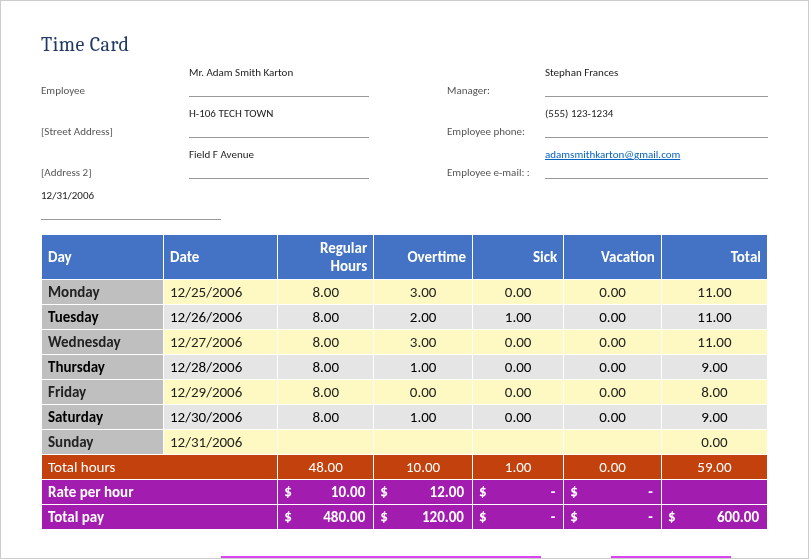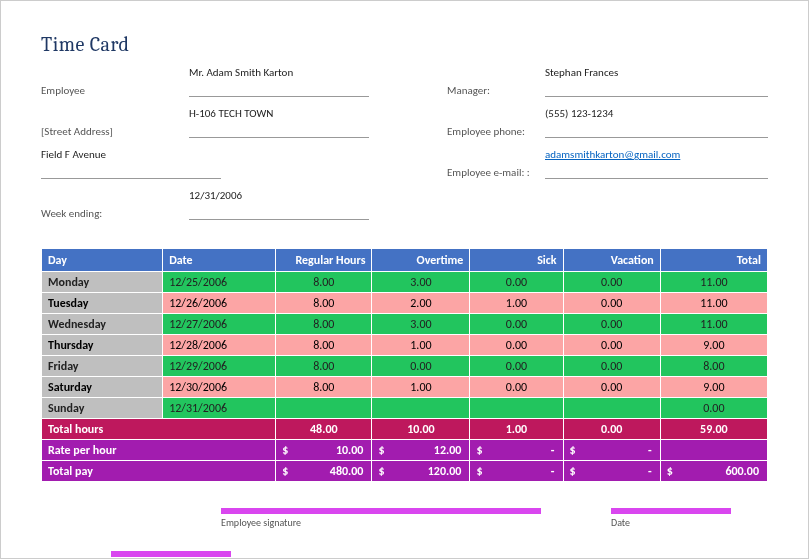--- a/index.html
+++ b/index.html
@@ -46,48 +46,48 @@
   }
   .left-col { width: 390px; }
   .right-col { margin-left: 16px; flex: 1; }
   .info-block { display: flex; }
   .right-col .info-label { width: 98px; }
   .right-col .info-value { flex: 1; min-width: 0; }
 
   table.tc {
     border-collapse: collapse;
     width: 100%;
-    margin-top: 18px;
-    font-size: 12px;
+    margin-top: 4px;
+    font-size: 15px;
   }
   table.tc th {
     background: #4472c4;
     color: #fff;
     text-align: left;
     font-weight: bold;
     padding: 4px 6px;
     border: 1px solid #fff;
   }
   table.tc th.num { text-align: right; }
   table.tc td {
     padding: 3px 6px;
     border-left: 1px solid #fff;
     border-right: 1px solid #fff;
     border-top: none;
     border-bottom: 1px solid #fff;
   }
   table.tc td.num { text-align: center; }
   table.tc td.day { font-weight: bold; background: #bfbfbf; }
   table.tc tr.stripe-a td { color: #222; }
-  table.tc tr.stripe-a td:not(.day) { background: #22c55e; }
-  table.tc tr.stripe-b td:not(.day) { background: #fca5a5; }
+  table.tc tr.stripe-a td:not(.day) { background: #fef9c3; }
+  table.tc tr.stripe-b td:not(.day) { background: #e5e5e5; }
   table.tc tr.sum td {
-    background: #be185d;
+    background: #c2410c;
     color: #fff;
-    font-weight: bold;
+    font-weight: normal;
   }
   table.tc tr.sum td.num { text-align: center; }
   table.tc tr.rate td, table.tc tr.totalpay td {
     background: #a21caf;
     color: #fff;
     font-weight: bold;
   }
   table.tc td.money-cell {
     position: relative;
     text-align: right;
@@ -128,24 +128,24 @@
     <div class="left-col">
       <div class="info-row">
           <div class="info-label">Employee</div>
           <div class="info-value">Mr. Adam Smith Karton</div>
         </div>
       <div class="info-row">
           <div class="info-label">[Street Address]</div>
           <div class="info-value">H-106 TECH TOWN</div>
         </div>
       <div class="info-row">
+          <div class="info-label">[Address 2]</div>
           <div class="info-value">Field F Avenue</div>
         </div>
       <div class="info-row">
-          <div class="info-label">Week ending:</div>
           <div class="info-value">12/31/2006</div>
         </div>
     </div>
     <div class="right-col">
       <div class="info-row">
           <div class="info-label">Manager:</div>
           <div class="info-value">Stephan Frances</div>
         </div>
       <div class="info-row">
           <div class="info-label">Employee phone:</div>

